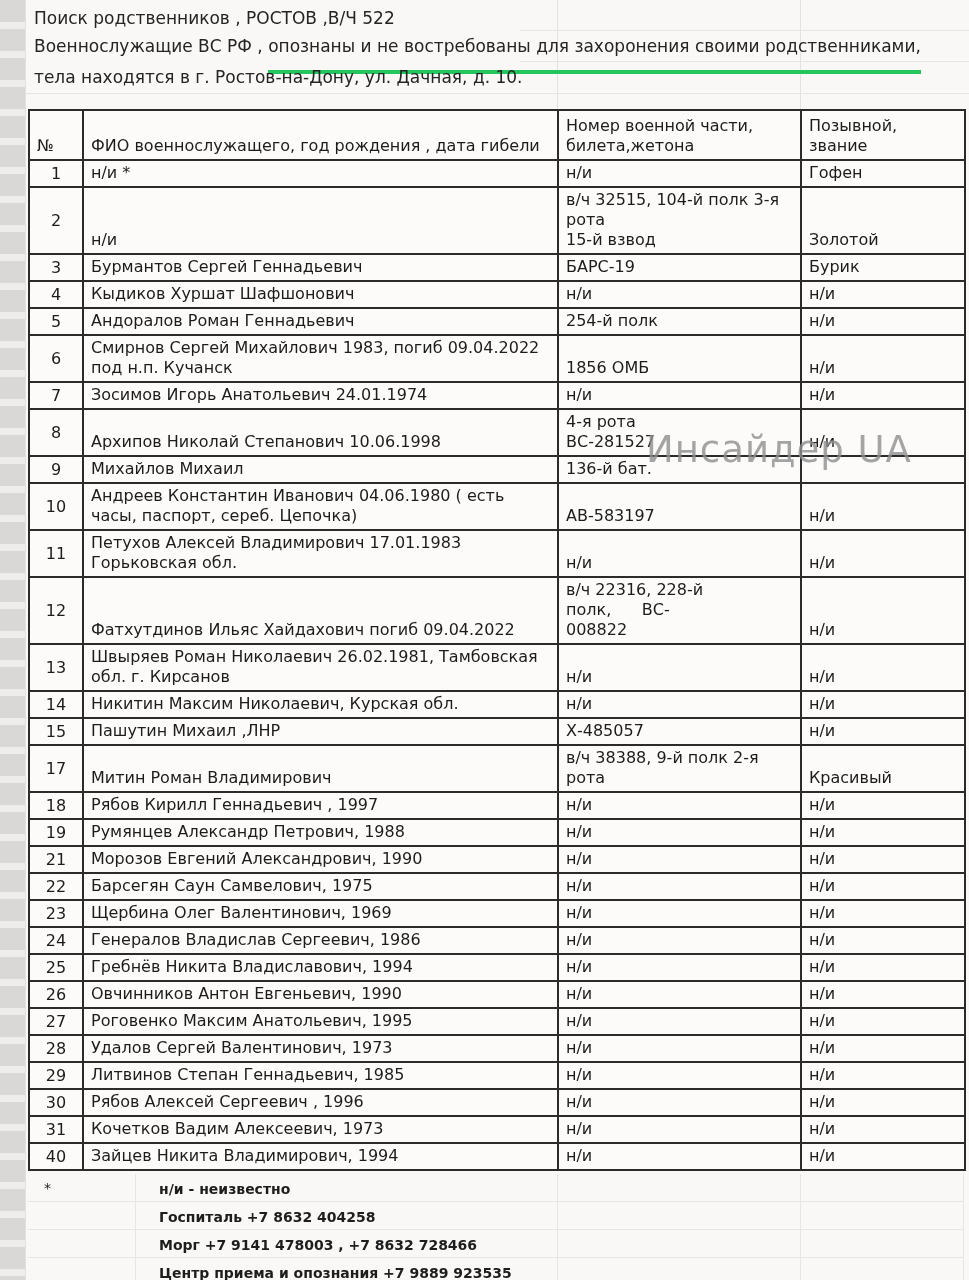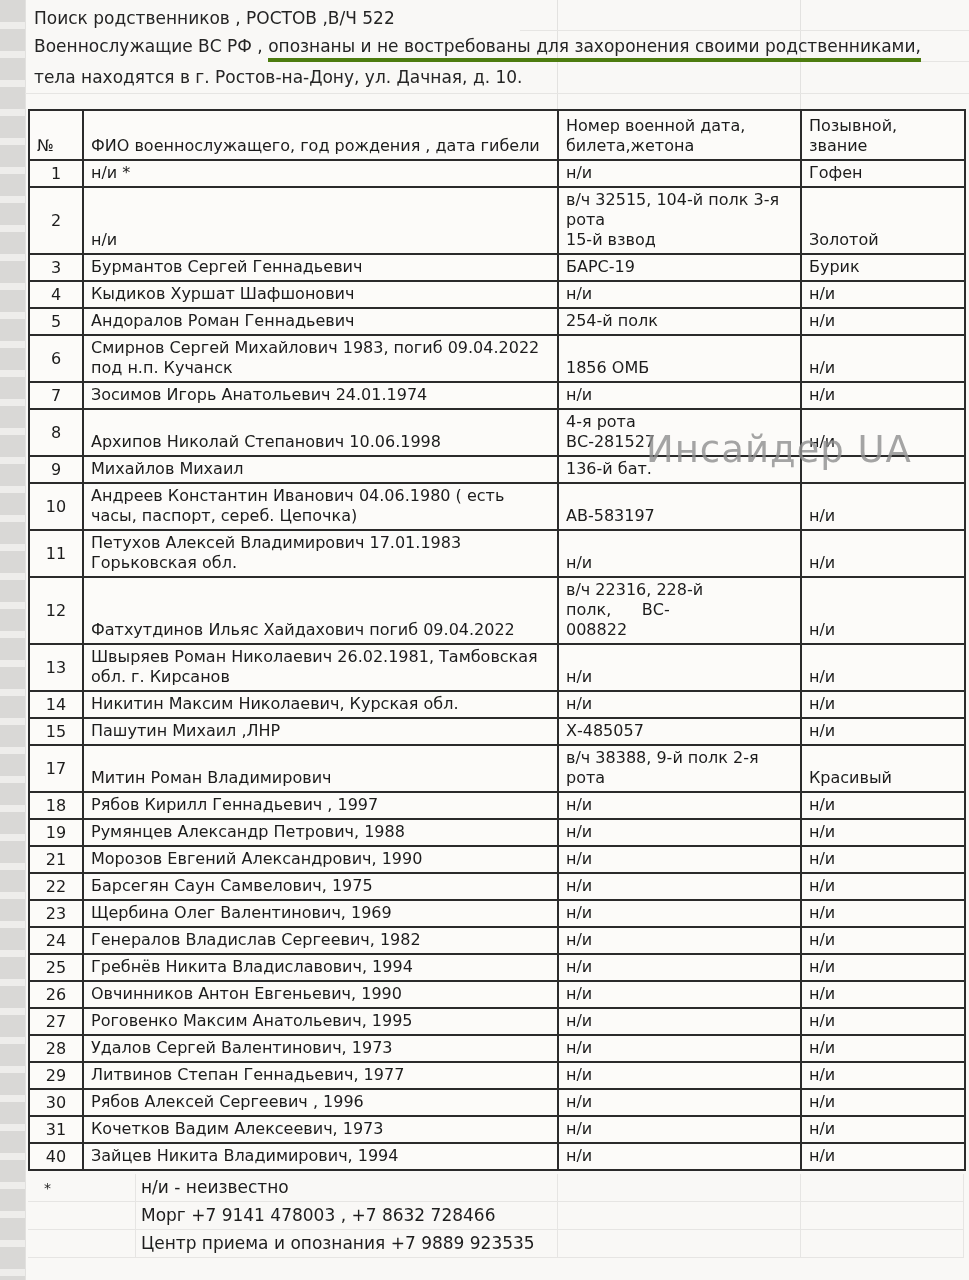--- a/index.html
+++ b/index.html
@@ -16,21 +16,21 @@
     border-right:1px solid #e2e1df;
   }
   
   .vline{position:absolute;width:1px;background:#e3e2e0;}
   .hline{position:absolute;height:1px;background:#e6e5e3;}
 
   .title-line{position:absolute;left:34px;font-size:17px;line-height:22px;color:#242424;white-space:nowrap;}
   .t1{top:7px;}
   .t2{top:35px;}
   .t3{top:66px;}
-  .red-underline{border-bottom:4px solid #4d7c0f;padding-bottom:2px;}
+  .red-underline{border-bottom:4px solid #22c55e;padding-bottom:14px;}
 
   table.main{
     position:absolute;left:28px;top:109px;width:936px;
     border-collapse:collapse;table-layout:fixed;
     background:#fcfbf9;font-size:16px;color:#1c1c1c;
   }
   .main th,.main td{
     border:2px solid #2b2b2b;
     padding:2px 6px 3px 7px;
     vertical-align:bottom;text-align:left;
@@ -42,21 +42,21 @@
   .main td.c-num{text-align:center;vertical-align:middle;white-space:normal;padding:1px 2px;}
 
   .watermark{
     position:absolute;left:646px;top:428px;
     font-size:37px;color:#8f8f8f;opacity:.8;letter-spacing:1px;white-space:nowrap;
   }
 
   .footer{position:absolute;left:28px;top:1174px;width:936px;}
   .footer-row{position:relative;height:27px;border-bottom:1px solid #e6e5e3;}
   .footer-row .ast{position:absolute;left:16px;bottom:5px;font-size:14px;}
-  .footer-row .ftxt{position:absolute;left:113px;bottom:4px;font-size:17px;white-space:nowrap;}
+  .footer-row .ftxt{position:absolute;left:131px;bottom:4px;font-size:14px;white-space:nowrap;font-weight:bold;}
   .footer .fvline{position:absolute;top:0;height:100%;width:1px;background:#e6e5e3;}
 </style>
 </head>
 <body>
 
 <div class="sheet">
   <div class="paper"></div>
   <div class="left-strip"></div>
 
   <div class="vline" style="left:557px;top:0;height:109px;"></div>
@@ -79,21 +79,21 @@
     <colgroup>
       <col style="width:54px">
         <col style="width:475px">
         <col style="width:243px">
         <col style="width:164px">
     </colgroup>
     <thead>
       <tr>
         <th>№</th>
         <th>ФИО военнослужащего, год рождения , дата гибели</th>
-        <th>Номер военной дата,
+        <th>Номер военной части,
 билета,жетона</th>
         <th>Позывной, звание</th>
       </tr>
     </thead>
     <tbody>
 
         <tr>
           <td class="c-num">1</td>
           <td>н/и *</td>
           <td>н/и</td>
@@ -240,21 +240,21 @@
 
         <tr>
           <td class="c-num">23</td>
           <td>Щербина Олег Валентинович, 1969</td>
           <td>н/и</td>
           <td>н/и</td>
         </tr>
 
         <tr>
           <td class="c-num">24</td>
-          <td>Генералов Владислав Сергеевич, 1982</td>
+          <td>Генералов Владислав Сергеевич, 1986</td>
           <td>н/и</td>
           <td>н/и</td>
         </tr>
 
         <tr>
           <td class="c-num">25</td>
           <td>Гребнёв Никита Владиславович, 1994</td>
           <td>н/и</td>
           <td>н/и</td>
         </tr>
@@ -275,21 +275,21 @@
 
         <tr>
           <td class="c-num">28</td>
           <td>Удалов Сергей Валентинович, 1973</td>
           <td>н/и</td>
           <td>н/и</td>
         </tr>
 
         <tr>
           <td class="c-num">29</td>
-          <td>Литвинов Степан Геннадьевич, 1977</td>
+          <td>Литвинов Степан Геннадьевич, 1985</td>
           <td>н/и</td>
           <td>н/и</td>
         </tr>
 
         <tr>
           <td class="c-num">30</td>
           <td>Рябов Алексей Сергеевич , 1996</td>
           <td>н/и</td>
           <td>н/и</td>
         </tr>
@@ -315,19 +315,22 @@
   <div class="footer">
     <div class="fvline" style="left:107px;"></div>
     <div class="fvline" style="left:529px;"></div>
     <div class="fvline" style="left:772px;"></div>
     <div class="fvline" style="left:935px;"></div>
     <div class="footer-row">
       <span class="ast">*</span>
       <span class="ftxt">н/и - неизвестно</span>
     </div>
     <div class="footer-row">
+      <span class="ftxt">Госпиталь +7 8632 404258</span>
+    </div>
+    <div class="footer-row">
       <span class="ftxt">Морг +7 9141 478003 , +7 8632 728466</span>
     </div>
     <div class="footer-row">
       <span class="ftxt">Центр приема и опознания +7 9889 923535</span>
     </div>
   </div>
 </div>
 
 </body></html>

